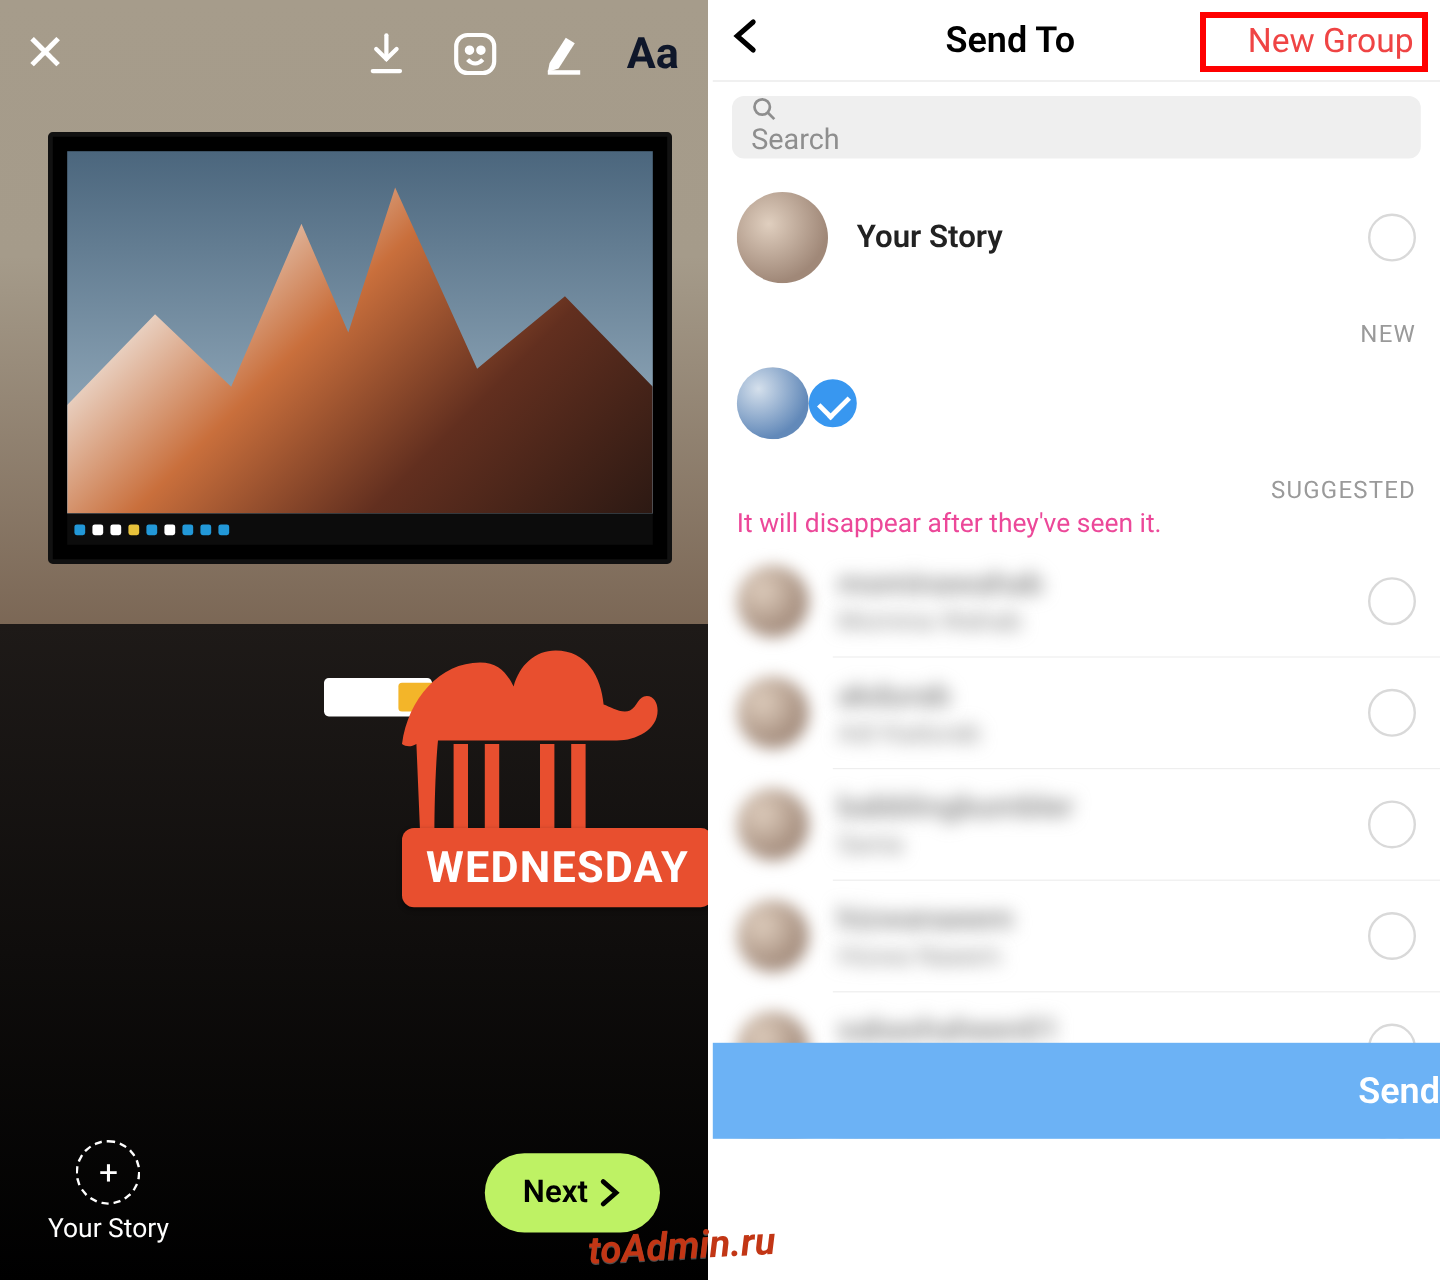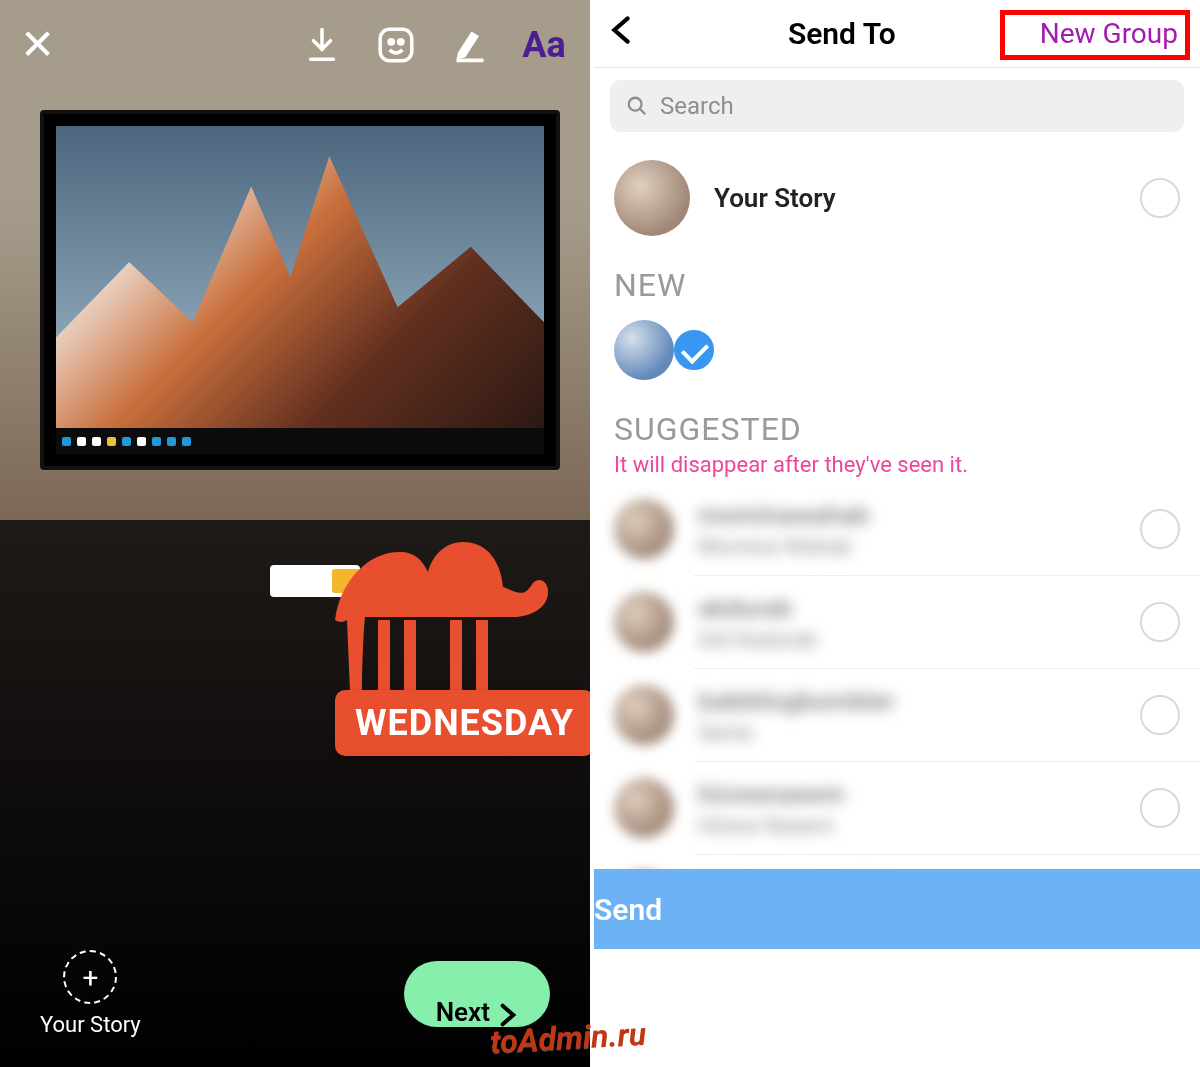--- a/index.html
+++ b/index.html
@@ -40,58 +40,58 @@
 .usb { position:absolute; top: 565px; left: 270px; width: 90px; height: 32px; background: #fff; border-radius: 4px; }
 .usb::after { content:""; position:absolute; top:4px; left: 62px; width: 38px; height: 24px; background: #f3b529; border-radius: 3px;}
 
 .story-topbar {
   position: absolute; top: 0; left: 0; right: 0; height: 90px;
   display: flex; align-items: center; padding: 0 20px;
 }
 .close-btn { color: #fff; font-size: 42px; font-weight: 300; line-height: 1; }
 .tb-spacer { flex: 1; }
 .tool-icon { width: 52px; height: 52px; display:flex; align-items:center; justify-content:center; margin-left: 22px; color:#fff; }
-.aa-label { color:#4c1d95; font-size: 36px; font-weight: 700; }
+.aa-label { color:#0f172a; font-size: 36px; font-weight: 700; }
 
 .camel {
   position: absolute; top: 500px; left: 300px; width: 260px; height: 210px; color: #e84f2f;
 }
 .day-badge {
   position: absolute; top: 690px; left: 335px;
   background: #e84f2f; color: #fff; font-weight: 700; font-size: 36px;
   padding: 12px 20px; border-radius: 10px;
   box-shadow: 0 2px 4px rgba(0,0,0,0.4);
   letter-spacing: 1px;
 }
 
 .bottom-bar { position: absolute; left: 0; right: 0; bottom: 30px; display: flex; align-items: center; padding: 0 40px; }
 .your-story-btn { display:flex; flex-direction:column; align-items:center; color:#fff; }
 .ys-circle { width: 54px; height: 54px; border: 2.5px dashed #fff; border-radius: 50%; display:flex; align-items:center; justify-content:center; font-size: 28px; }
 .ys-label { margin-top: 8px; font-size: 22px; }
 .next-btn {
   margin-left: auto;
-  background: #86efac; color: #000; border-radius: 40px;
-  height: 66px; padding: 0 32px; display:flex; align-items:flex-end;
+  background: #bef264; color: #000; border-radius: 40px;
+  height: 66px; padding: 0 32px; display:flex; align-items:center;
   font-size: 26px; font-weight: 600;
 }
 .next-btn svg { margin-left: 8px; }
 
 .header {
   height: 68px; display:flex; align-items:center; padding: 0 16px; border-bottom: 1px solid #e6e6e6;
 }
 .back-btn { font-size: 32px; font-weight: 300; width: 40px; }
 .header-title { flex:1; text-align:center; font-size: 30px; font-weight: 600; }
 .new-group {
-  font-size: 28px; color: #a21caf; padding: 2px 6px;
+  font-size: 28px; color: #ef4444; padding: 2px 6px;
 }
 .ng-highlight { position:absolute; top:10px; right:10px; width:190px; height:50px; border: 5px solid #f00; }
 .search-wrap { padding: 12px 16px; }
 .search-bar {
   background: #efefef; border-radius: 10px; height: 52px;
-  display:flex; align-items:center; padding: 0 16px; color:#8e8e8e; font-size: 24px;
+  display:flex; align-items:flex-start; padding: 0 16px; color:#8e8e8e; font-size: 24px; flex-direction: column;
 }
 .search-bar svg { margin-right: 12px; }
 .list { flex:1; overflow:hidden; }
 .row {
   display:flex; align-items:center; padding: 16px 20px;
 }
 .avatar {
   width: 76px; height: 76px; border-radius: 50%; background: #c9b9a9; flex-shrink: 0;
   background-image: radial-gradient(circle at 35% 35%, #e0cfbf, #a08878 70%);
 }
@@ -101,29 +101,29 @@
 .row-title { font-size: 26px; font-weight: 600; color:#222; }
 .row-sub { font-size: 22px; color:#9a9a9a; margin-top: 4px; }
 .radio {
   width: 40px; height: 40px; border-radius:50%; border: 2px solid #d9d9d9; flex-shrink:0;
 }
 .radio.checked { background:#3897f0; border-color:#3897f0; position:relative;}
 .radio.checked::after {
   content:""; position:absolute; left:11px; top:6px; width:12px; height:20px;
   border-right: 4px solid #fff; border-bottom: 4px solid #fff; transform: rotate(45deg);
 }
-.section-head { padding: 14px 20px 0; color:#9a9a9a; font-size: 32px; font-weight: 400; letter-spacing: 1px;}
+.section-head { padding: 14px 20px 0; color:#9a9a9a; font-size: 20px; font-weight: 400; letter-spacing: 1px; text-align: right;}
 .suggest-note { padding: 4px 20px 6px; color:#ec4899; font-size: 22px; }
 .divider-short { border-bottom: 1px solid #eee; margin-left: 100px; }
 .blurred .row-title, .blurred .row-sub { filter: blur(7px); color:#888; }
 .blurred .avatar { filter: blur(6px); }
 .send-bar {
   position:absolute; left:0; right:0; bottom:0; height: 80px;
   background: #6cb2f5; color:#fff; font-size: 30px; font-weight:600;
-  display:flex; align-items:center; justify-content:flex-start;
+  display:flex; align-items:center; justify-content:flex-end;
 }
 .watermark {
   position:absolute; left: 490px; bottom: 10px; color:#c23615; font-size: 32px; font-style: italic; font-weight: 700;
   transform: rotate(-3deg);
   text-shadow: 0 1px 0 rgba(255,255,255,.3);
 }
 </style>
 </head>
 <body>
 

